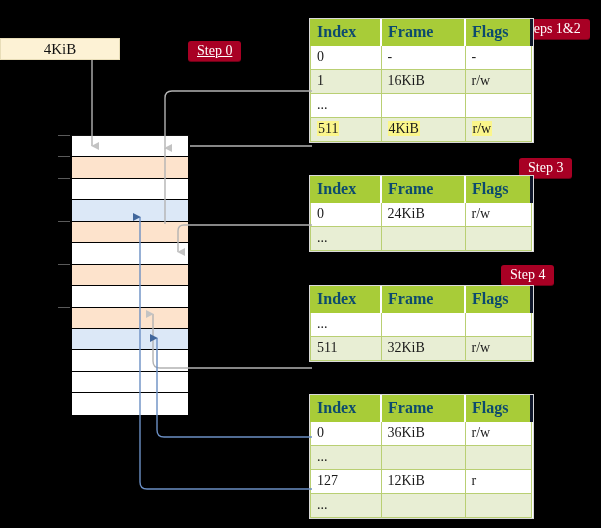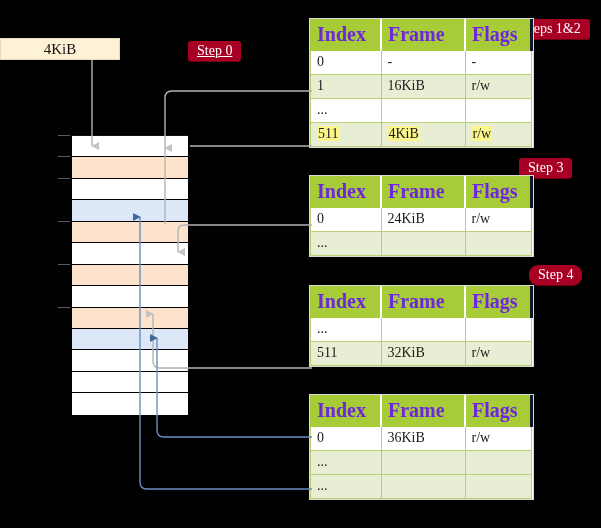--- a/index.html
+++ b/index.html
@@ -42,21 +42,21 @@
     font-size: 14px;
     padding: 2px 9px 3px 9px;
     border-radius: 3px;
     white-space: nowrap;
     box-shadow: 0 1px 0 #6d0017;
     line-height: 1.1;
   }
   #badge-step0  { left: 188px; top: 41px; text-decoration: underline; }
   #badge-steps12{ left: 513px; top: 19px; }
   #badge-step3  { left: 519px; top: 158px; }
-  #badge-step4  { left: 529px; top: 265px; border-radius: 9px; }
+  #badge-step4  { left: 501px; top: 265px; }
 
   
   #mem-col {
     left: 70px;
     top: 135px;
     width: 120px;
     height: 279px;
     border: 2px solid #000000;
     border-top: 1px solid #111;
     box-sizing: border-box;
@@ -89,27 +89,27 @@
     position: absolute;
     border-collapse: collapse;
     background: #ffffff;
     font-size: 14px;
     color: #1a1a1a;
     box-shadow: 0 0 0 1px #d9d9d9;
     z-index: 3;
   }
   .ptable th {
     background: #a8cc38;
-    color: #6d28d9;
+    color: #0c4a6e;
     font-weight: bold;
     text-align: left;
     padding: 3px 6px 4px 6px;
     border: 1px solid #a8cc38;
     border-right: 2px solid #ffffff;
-    font-size: 20px;
+    font-size: 16px;
   }
   .ptable th:last-child { border-right: 3px solid #0f172a; }
   .ptable td {
     padding: 2px 6px 3px 6px;
     border: 1px solid #b9cf73;
     height: 18px;
     vertical-align: middle;
   }
   .ptable tr.shade td { background: #e8eed4; }
   .ptable td.hl > span { background: #fbf68b; padding: 0 1px; }
@@ -235,20 +235,25 @@
       </tr>
       <tr>
         <td class="col-index"><span>0</span></td>
         <td class="col-frame"><span>36KiB</span></td>
         <td class="col-flags"><span>r/w</span></td>
       </tr>
       <tr class="shade">
         <td class="col-index"><span>...</span></td>
         <td class="col-frame"><span></span></td>
         <td class="col-flags"><span></span></td>
+      </tr>
+      <tr>
+        <td class="col-index"><span>127</span></td>
+        <td class="col-frame"><span>12KiB</span></td>
+        <td class="col-flags"><span>r</span></td>
       </tr>
       <tr class="shade">
         <td class="col-index"><span>...</span></td>
         <td class="col-frame"><span></span></td>
         <td class="col-flags"><span></span></td>
       </tr>
     </tbody>
   </table>
 
 <svg id="wires" viewBox="0 0 601 528">

